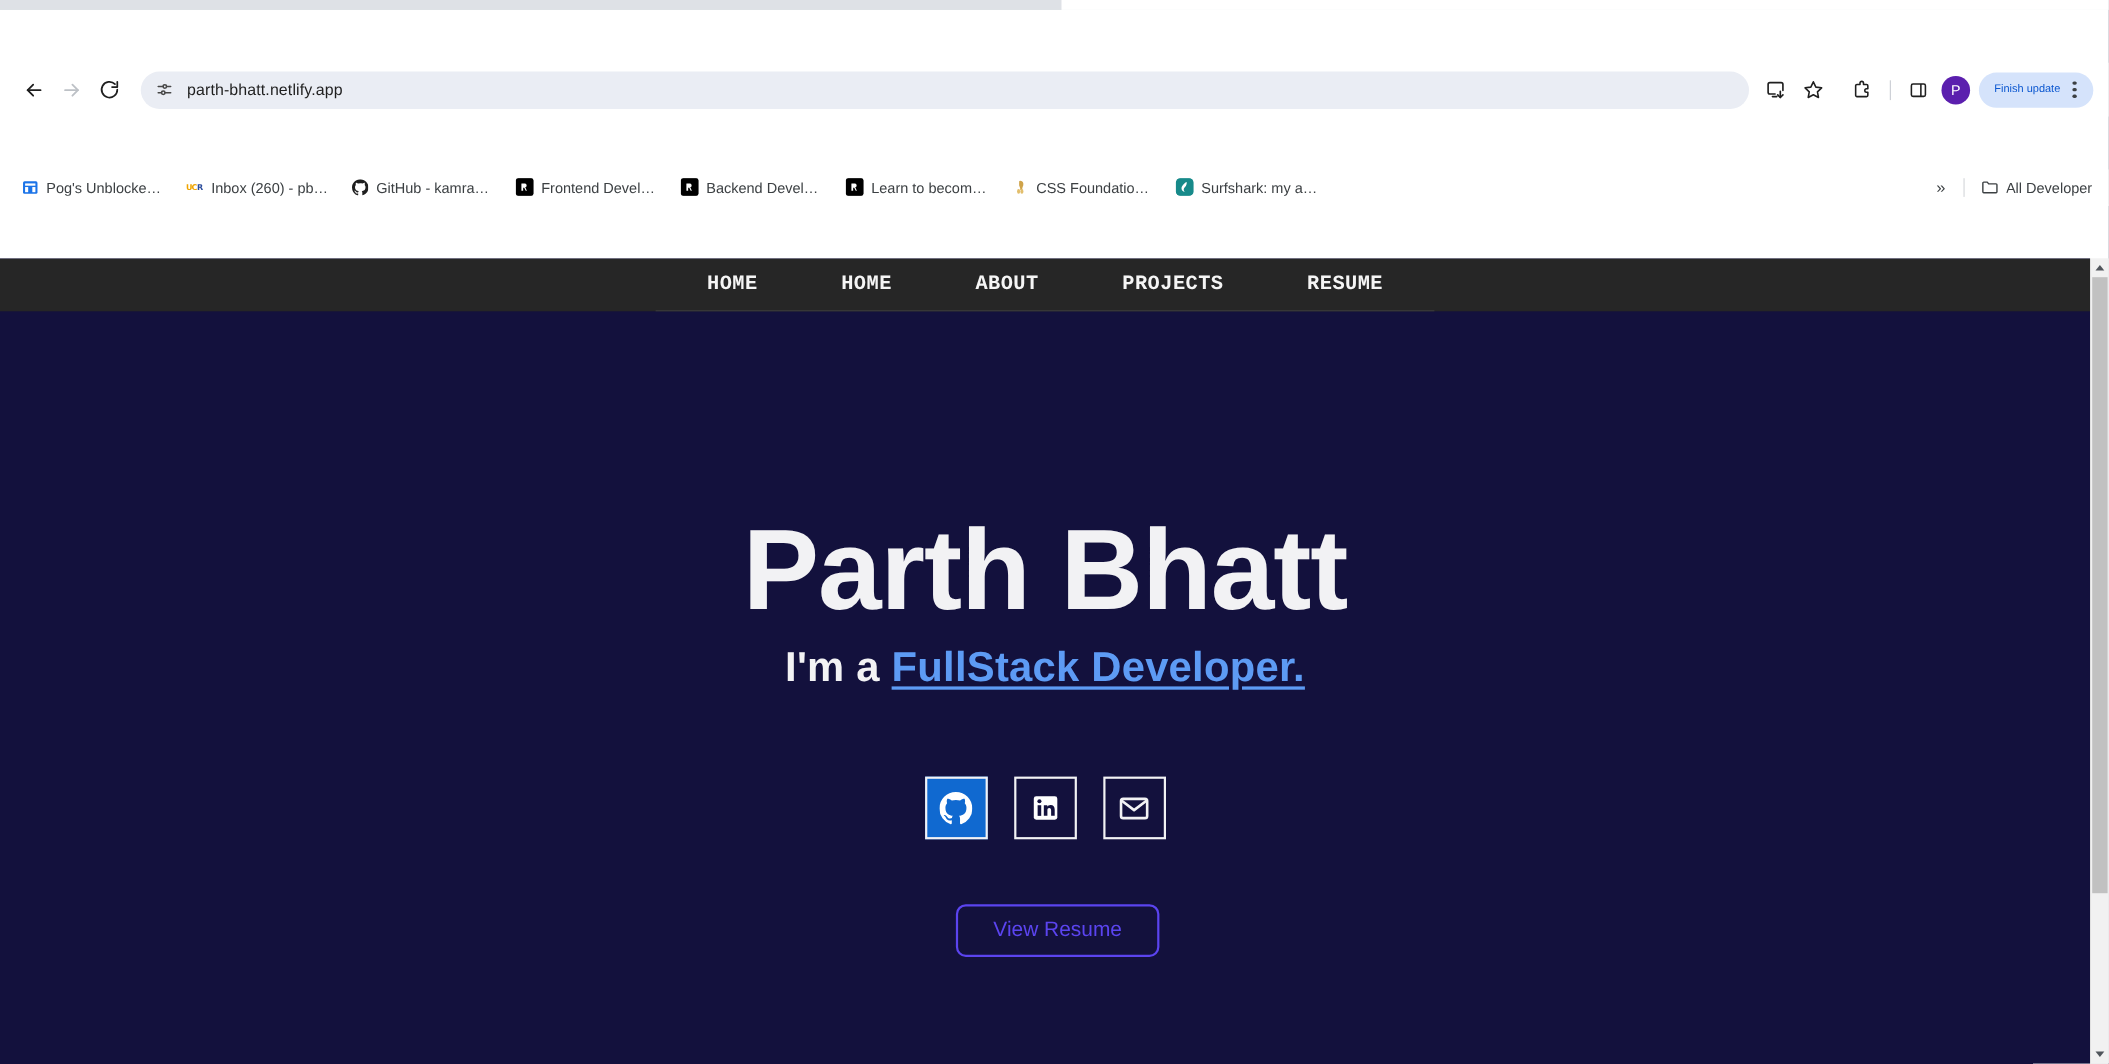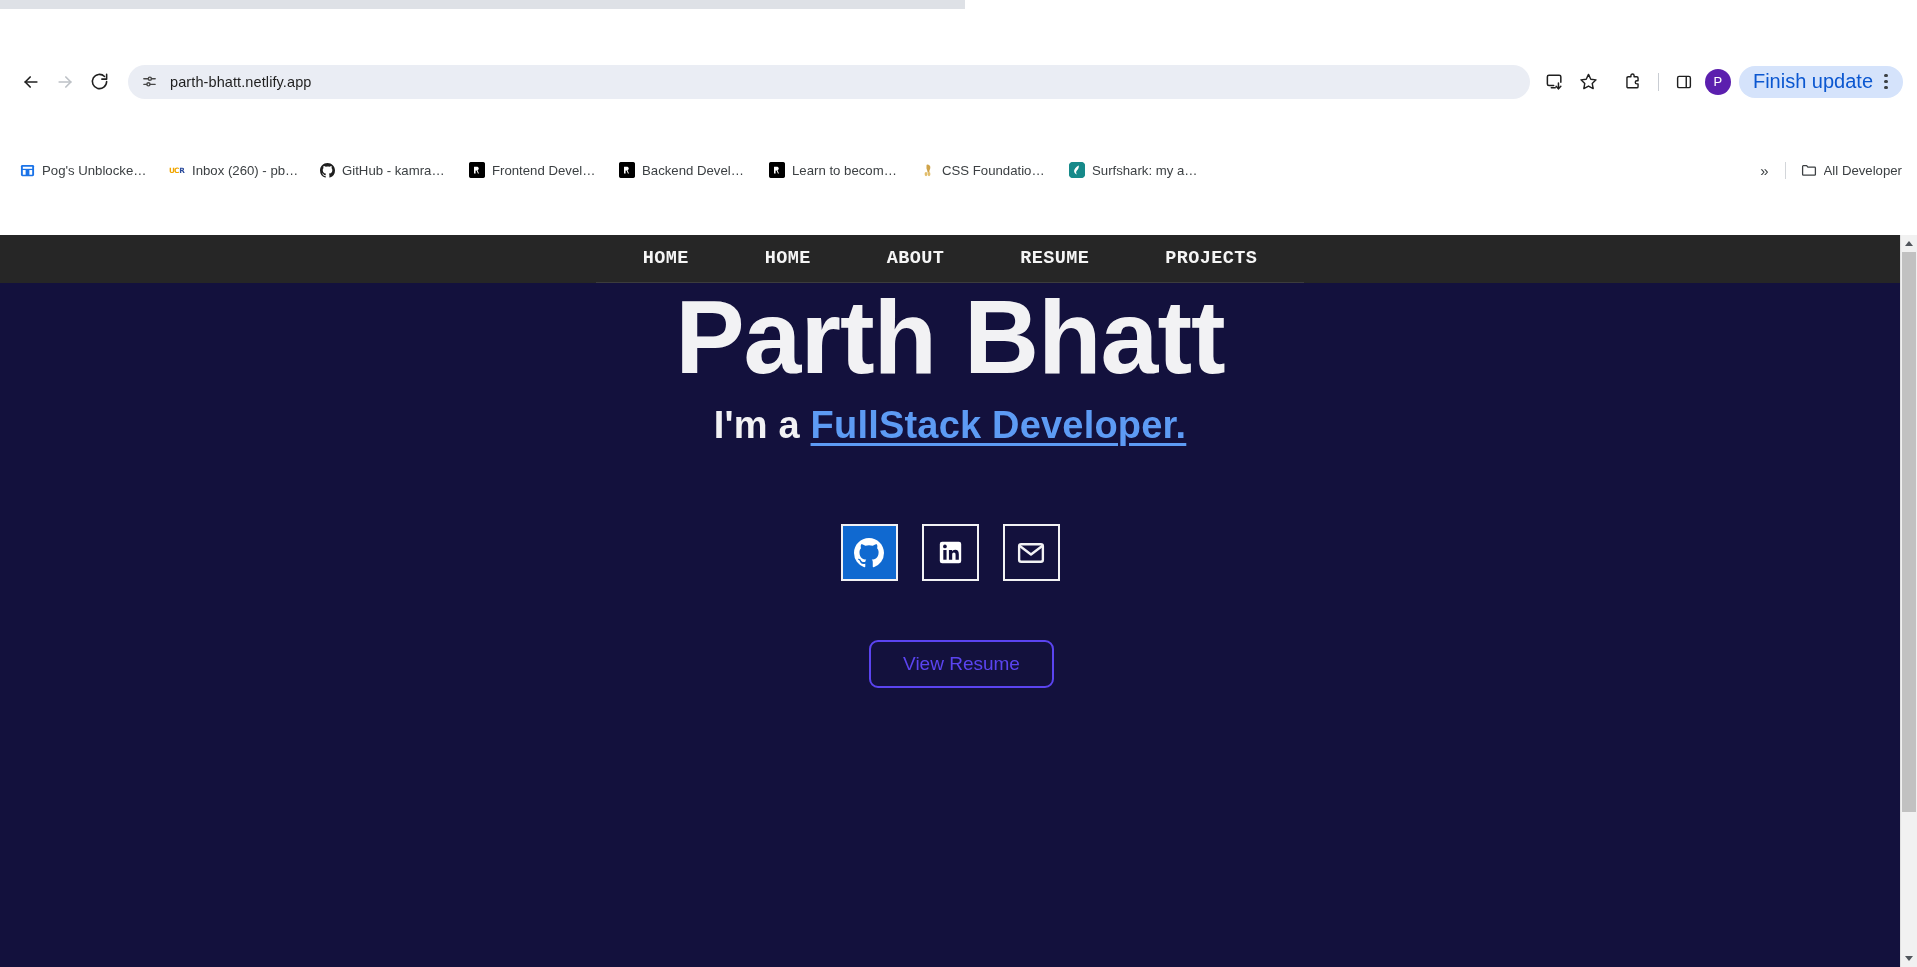--- a/index.html
+++ b/index.html
@@ -49,21 +49,21 @@
   .tb-sep { width:1px; height:18px; background:#c9cdd3; margin:0 8px; }
   .avatar {
     width:26px; height:26px; border-radius:50%;
     background:#5b1fae; color:#ffffff; font-size:13px;
     display:flex; align-items:center; justify-content:center;
     margin:0 6px 0 4px; flex:0 0 auto; font-weight:400;
   }
   .update-pill {
     height:32px; background:#d5e3fb; color:#0b57d0; border-radius:16px;
     display:flex; align-items:center; padding:0 6px 0 14px; gap:2px;
-    font-size:20px; margin-left:2px;
+    font-size:10px; margin-left:2px;
   }
   .kebab { width:22px; height:26px; display:flex; align-items:center;
            justify-content:center; color:#1f1f1f; }
   .kebab i { width:3.4px; height:3.4px; border-radius:50%; background:#3c4043;
      display:block; margin:1.4px 0; }
   .kebab span { display:flex; flex-direction:column; align-items:center; }
 
   .bookmarks {
     height:33px; flex:0 0 auto; background:#ffffff;
     display:flex; align-items:center; padding:0 6px 0 10px; gap:0;
@@ -95,21 +95,21 @@
   .sitenav a {
     color:#f5f5f5; font-size:18.5px; font-weight:bold; letter-spacing:0.4px;
     text-decoration:none; padding:0 38px; line-height:48px;
   }
   .sitenav-underline {
     position:absolute; left:50%; transform:translateX(-50%);
     bottom:0; width:708px; height:1px; background:#3c3c3c;
   }
 
   .hero { display:flex; flex-direction:column; align-items:center;
-          }
+          padding-top:182px; }
   .hero h1 {
     font-size:104px; font-weight:bold; color:#f2f2f4;
     letter-spacing:-1px; line-height:1.05;
   }
   .hero h2 {
     margin-top:12px; font-size:38px; font-weight:bold; color:#f2f2f4;
     letter-spacing:0.2px;
   }
   .hero h2 a { color:#5d9bf4; text-decoration:underline;
      text-underline-offset:5px; text-decoration-thickness:3px; }
@@ -326,22 +326,22 @@
   </div>
 
   <div class="viewport">
     <div class="page">
 
       <div class="sitenav">
         <div class="sitenav-inner">
           <a href="#">HOME</a>
           <a href="#">HOME</a>
           <a href="#">ABOUT</a>
+          <a href="#">PROJECTS</a>
           <a href="#">RESUME</a>
-          <a href="#">PROJECTS</a>
         </div>
         <div class="sitenav-underline"></div>
       </div>
 
       <div class="hero">
         <h1>Parth Bhatt</h1>
         <h2>
           <span>I'm a </span><a href="#">FullStack Developer.</a>
         </h2>
 

